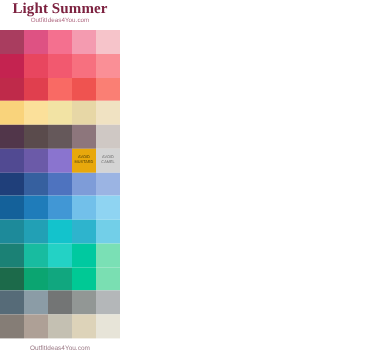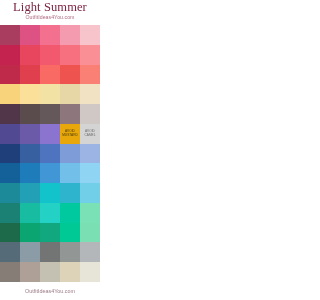--- a/index.html
+++ b/index.html
@@ -31,21 +31,21 @@
     flex-direction: column;
     align-items: center;
     justify-content: flex-start;
     padding-top: 1px;
     box-sizing: border-box;
   }
   .title {
     font-family: "Liberation Serif", "DejaVu Serif", serif;
     font-size: 12.5px;
     line-height: 13px;
-    font-weight: 400;
+    font-weight: 700;
     color: #7d2240;
     letter-spacing: 0.1px;
     white-space: nowrap;
     text-align: center;
   }
   .subtitle {
     font-family: "Liberation Sans", sans-serif;
     font-size: 5.2px;
     line-height: 7px;
     color: #b06a82;

